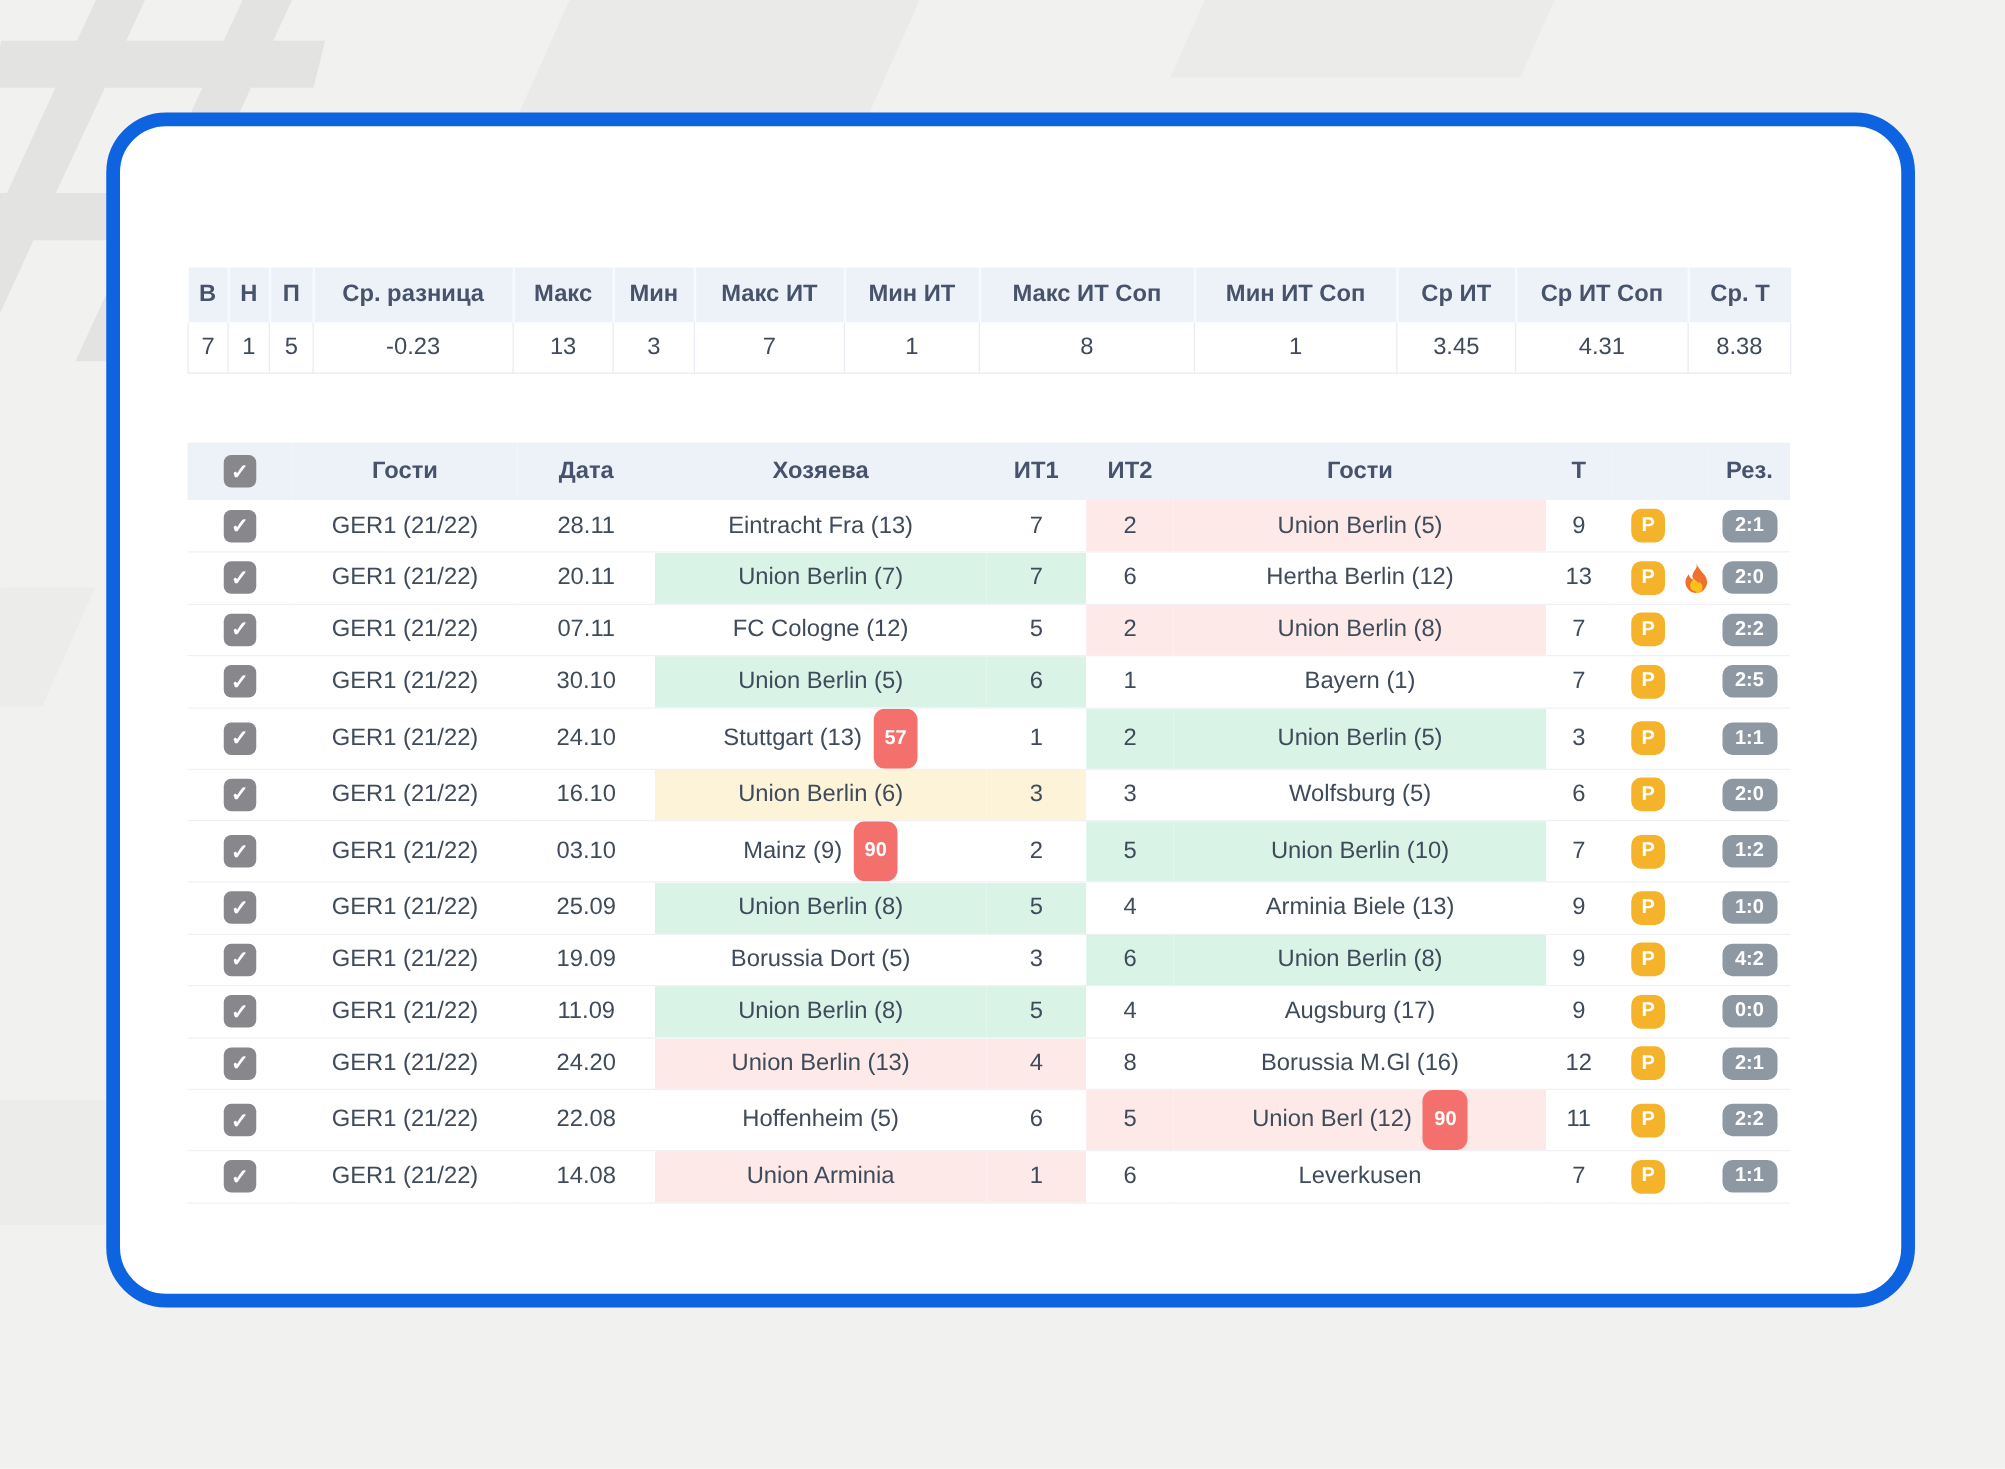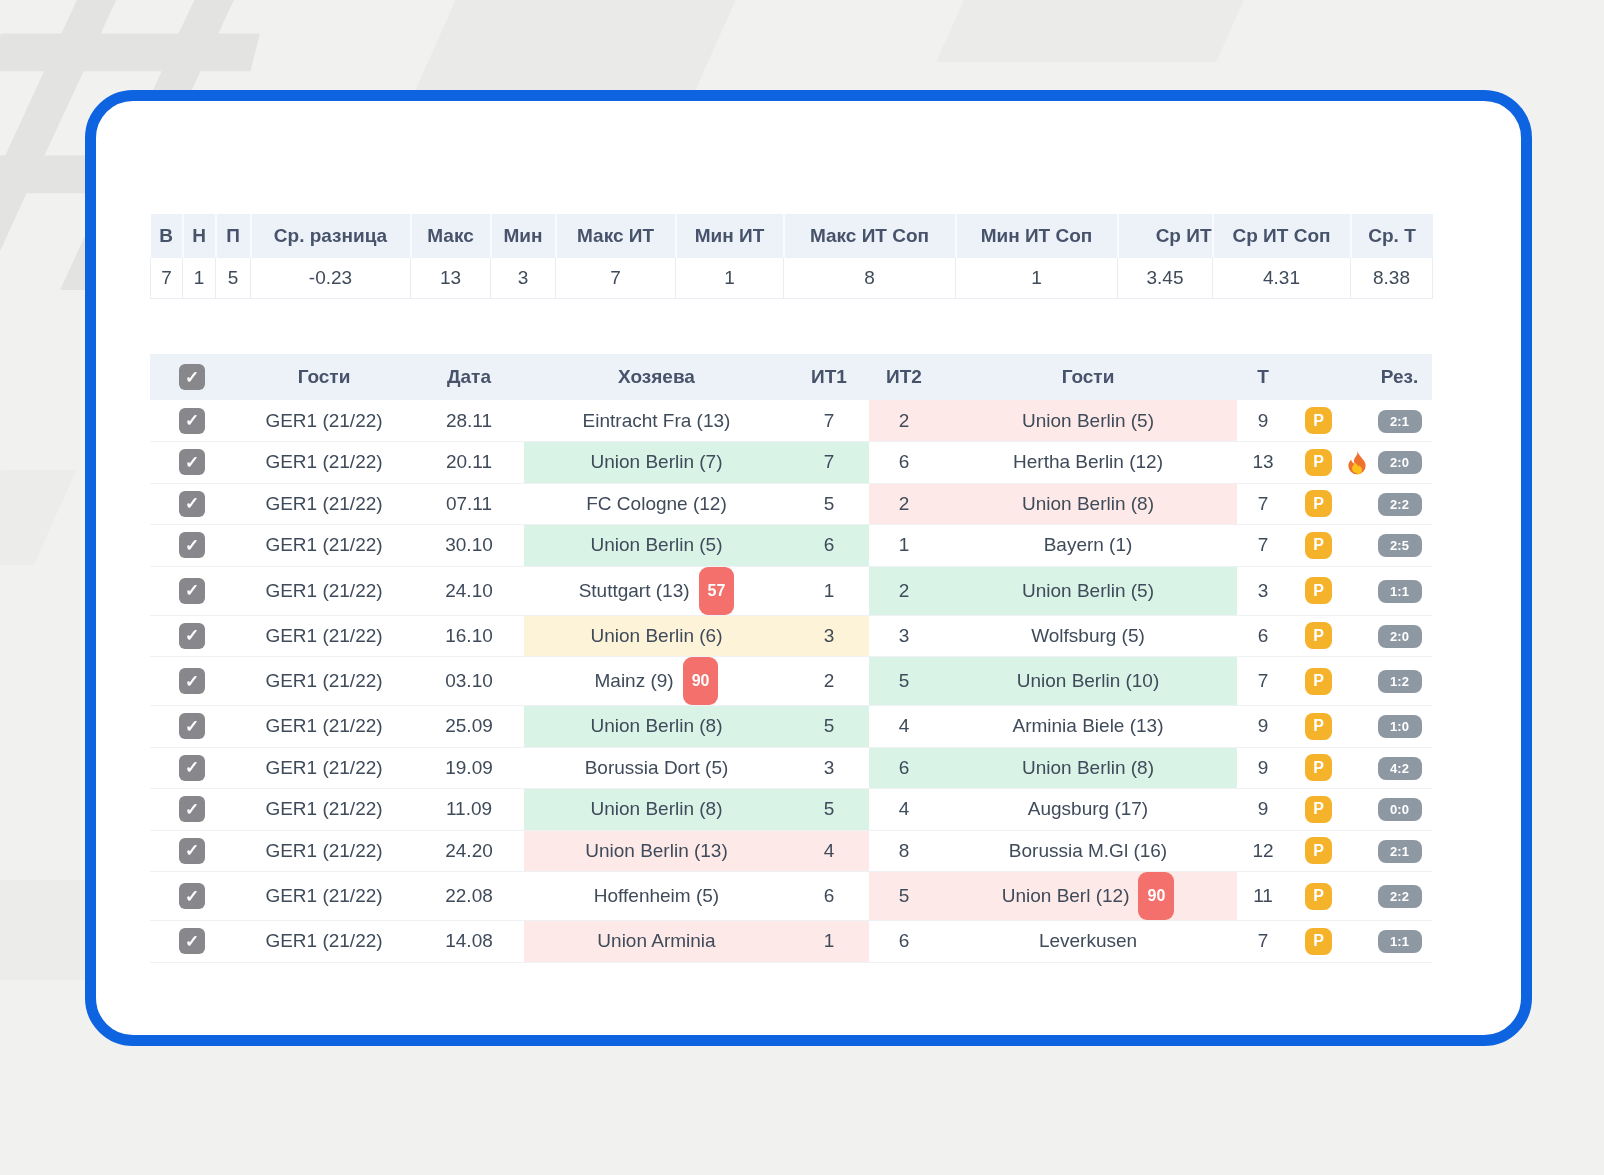--- a/index.html
+++ b/index.html
@@ -86,21 +86,21 @@
     display: inline-flex; width: 27px; height: 27px;
     border-radius: 8px; background: var(--p-badge-bg);
     color: #fff; font-weight: 700; font-size: 16px;
     align-items: center; justify-content: center; cursor: pointer;
   }
   .p-cell-inner { display: inline-flex; align-items: center; gap: 12px; }
   .fire-icon { width: 26px; height: 26px; display: inline-block; vertical-align: middle; }
   .result-badge {
     display: inline-block; min-width: 44px; padding: 4px 7px;
     border-radius: 8px; background: var(--result-badge-bg);
-    color: #fff; font-weight: 700; font-size: 13px;
+    color: #fff; font-weight: 700; font-size: 16px;
   }
   .badge-red {
     display: inline-block; padding: 15px 9px; margin-left: 9px;
     border-radius: 9px; background: var(--alert-badge-bg);
     color: #fff; font-weight: 700; font-size: 16px; vertical-align: 1px;
   }
   .td-p { text-align: left !important; padding-left: 16px; }
 </style>
 </head>
 <body>
@@ -119,21 +119,21 @@
           <th style="width: 32px;">В</th>
           <th style="width: 33px;">Н</th>
           <th style="width: 35px;">П</th>
           <th style="width: 160px;">Ср. разница</th>
           <th style="width: 80px;">Макс</th>
           <th style="width: 65px;">Мин</th>
           <th style="width: 120px;">Макс ИТ</th>
           <th style="width: 108px;">Мин ИТ</th>
           <th style="width: 172px;">Макс ИТ Соп</th>
           <th style="width: 162px; margin-top: 38px;">Мин ИТ Соп</th>
-          <th style="width: 95px; text-align: right;">Ср ИТ</th>
+          <th style="width: 95px;">Ср ИТ</th>
           <th style="width: 138px;">Ср ИТ Соп</th>
           <th style="width: 82px;">Ср. Т</th>
         </tr>
     </thead>
     <tbody>
       <tr>
           <td>7</td>
           <td>1</td>
           <td>5</td>
           <td>-0.23</td>

